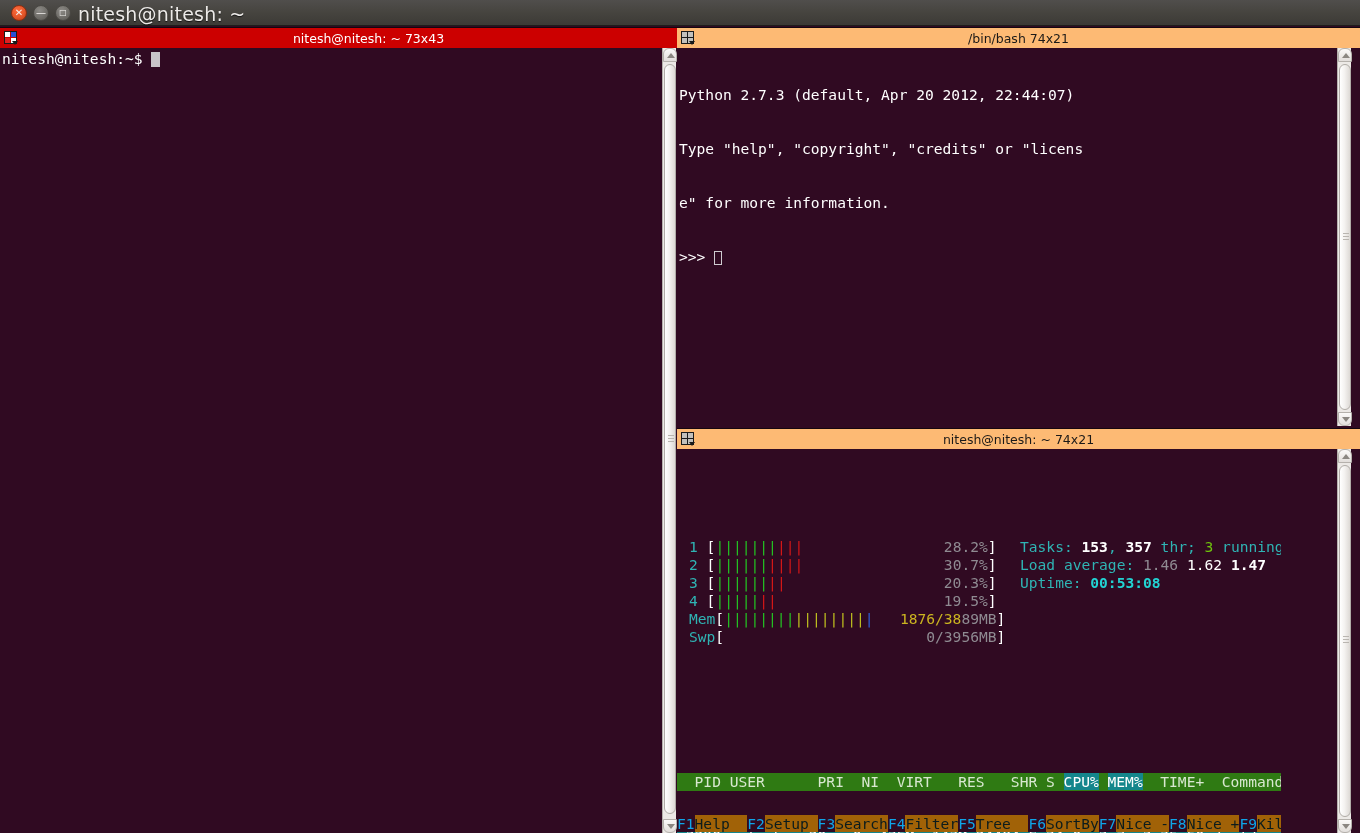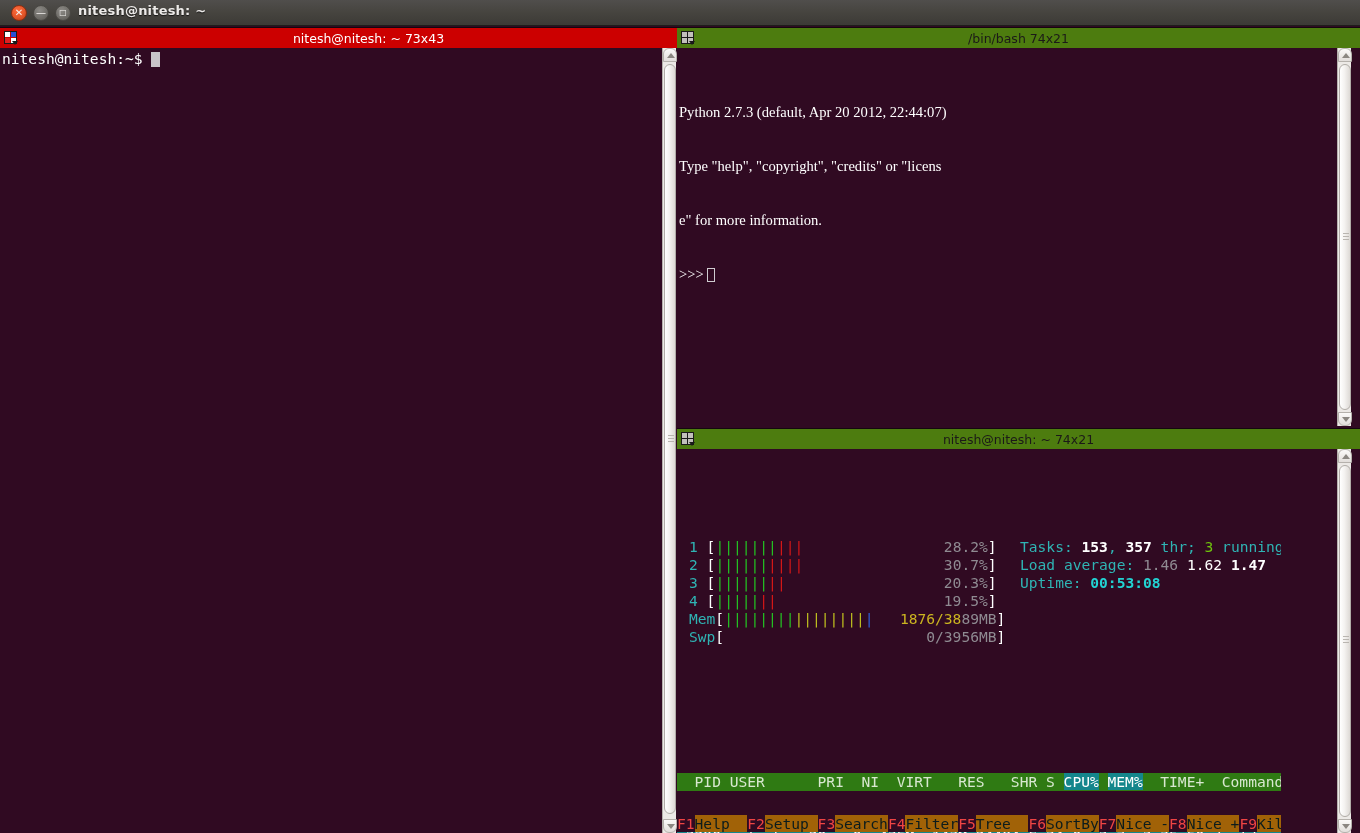--- a/index.html
+++ b/index.html
@@ -44,34 +44,34 @@
   .wbtn-glyph {
     position: absolute; left: 0; top: 0; width: 100%; height: 100%;
     display: flex; align-items: center; justify-content: center;
     font-family: "DejaVu Sans", sans-serif;
     font-size: 10px; color: #f2f0ee; line-height: 1;
   }
   .wbtn-max .wbtn-glyph { font-size: 8px; }
   #window-title {
     position: absolute; left: 78px; top: 3px;
     font-family: "DejaVu Sans", sans-serif;
-    font-size: 13px; font-weight: bold; color: #eceae8;
+    font-size: 19px; font-weight: normal; color: #eceae8;
     text-shadow: 0 1px 1px rgba(0,0,0,.7);
     letter-spacing: .2px;
   }
 
   
   .pane-header {
     position: absolute; height: 21px;
     border-top: 1px solid #15070f;
     display: flex; align-items: center;
     overflow: hidden;
   }
   .pane-header.active { background: #cc0000; }
-  .pane-header.inactive { background: #4d7c0f; }
+  .pane-header.inactive { background: #fdba74; }
 
   .pane-icon {
     position: relative;
     width: 17px; height: 15px;
     margin-left: 3px; flex: 0 0 auto;
   }
   .pane-icon .sq {
     position: absolute; width: 5px; height: 5px;
   }
   .pane-icon .frame {
@@ -180,21 +180,21 @@
   .ht-row { white-space: pre; }
   .ht-row.sel { background: #14868c; }
   .ht-row.sel * { color: #ffffff !important; }
 
   .fn-bar {
     position: absolute; left: 0; bottom: 0;
     white-space: pre;
     font-family: "DejaVu Sans Mono", monospace;
     font-size: 14.6px; line-height: 18px;
   }
-  .fn-key { color: #ef4444; background: #300a22; }
+  .fn-key { color: #0ea5e9; background: #300a22; }
   .fn-lbl { color: #0b1c1c; background: #a16207; }
 
   .cursor-block {
     display: inline-block;
     width: 9px; height: 15px;
     background: #c8c4c8;
     vertical-align: -3px;
   }
   .cursor-hollow {
     display: inline-block;
@@ -257,21 +257,21 @@
         <div class="sq s2"></div>
       <div class="sq s3"></div>
         <div class="sq s4"></div>
       <div class="gridline-v"></div>
         <div class="gridline-h"></div>
       <div class="caret"></div>
     </div>
     <div class="pane-title">/bin/bash 74x21</div>
     <div class="pane-title-pad"></div>
   </div>
-  <div class="pane-body" style="left:677px; top:48px; width:660px; height:378px; padding:19px 0 0 2px;font-family:Liberation Serif, serif;">
+  <div class="pane-body" style="left:677px; top:48px; width:660px; height:378px; padding:2px 0 0 2px;">
     <div>Python 2.7.3 (default, Apr 20 2012, 22:44:07)</div>
     <div>Type "help", "copyright", "credits" or "licens</div>
     <div>e" for more information.</div>
     <div><span>&gt;&gt;&gt; </span><span class="cursor-hollow"></span></div>
   </div>
   <div class="scrollbar" style="left:1337px; top:48px; height:378px;">
     <div class="sb-arrow up">
         <i></i>
       </div>
     <div class="sb-thumb" style="top:16px; height:346px;">

